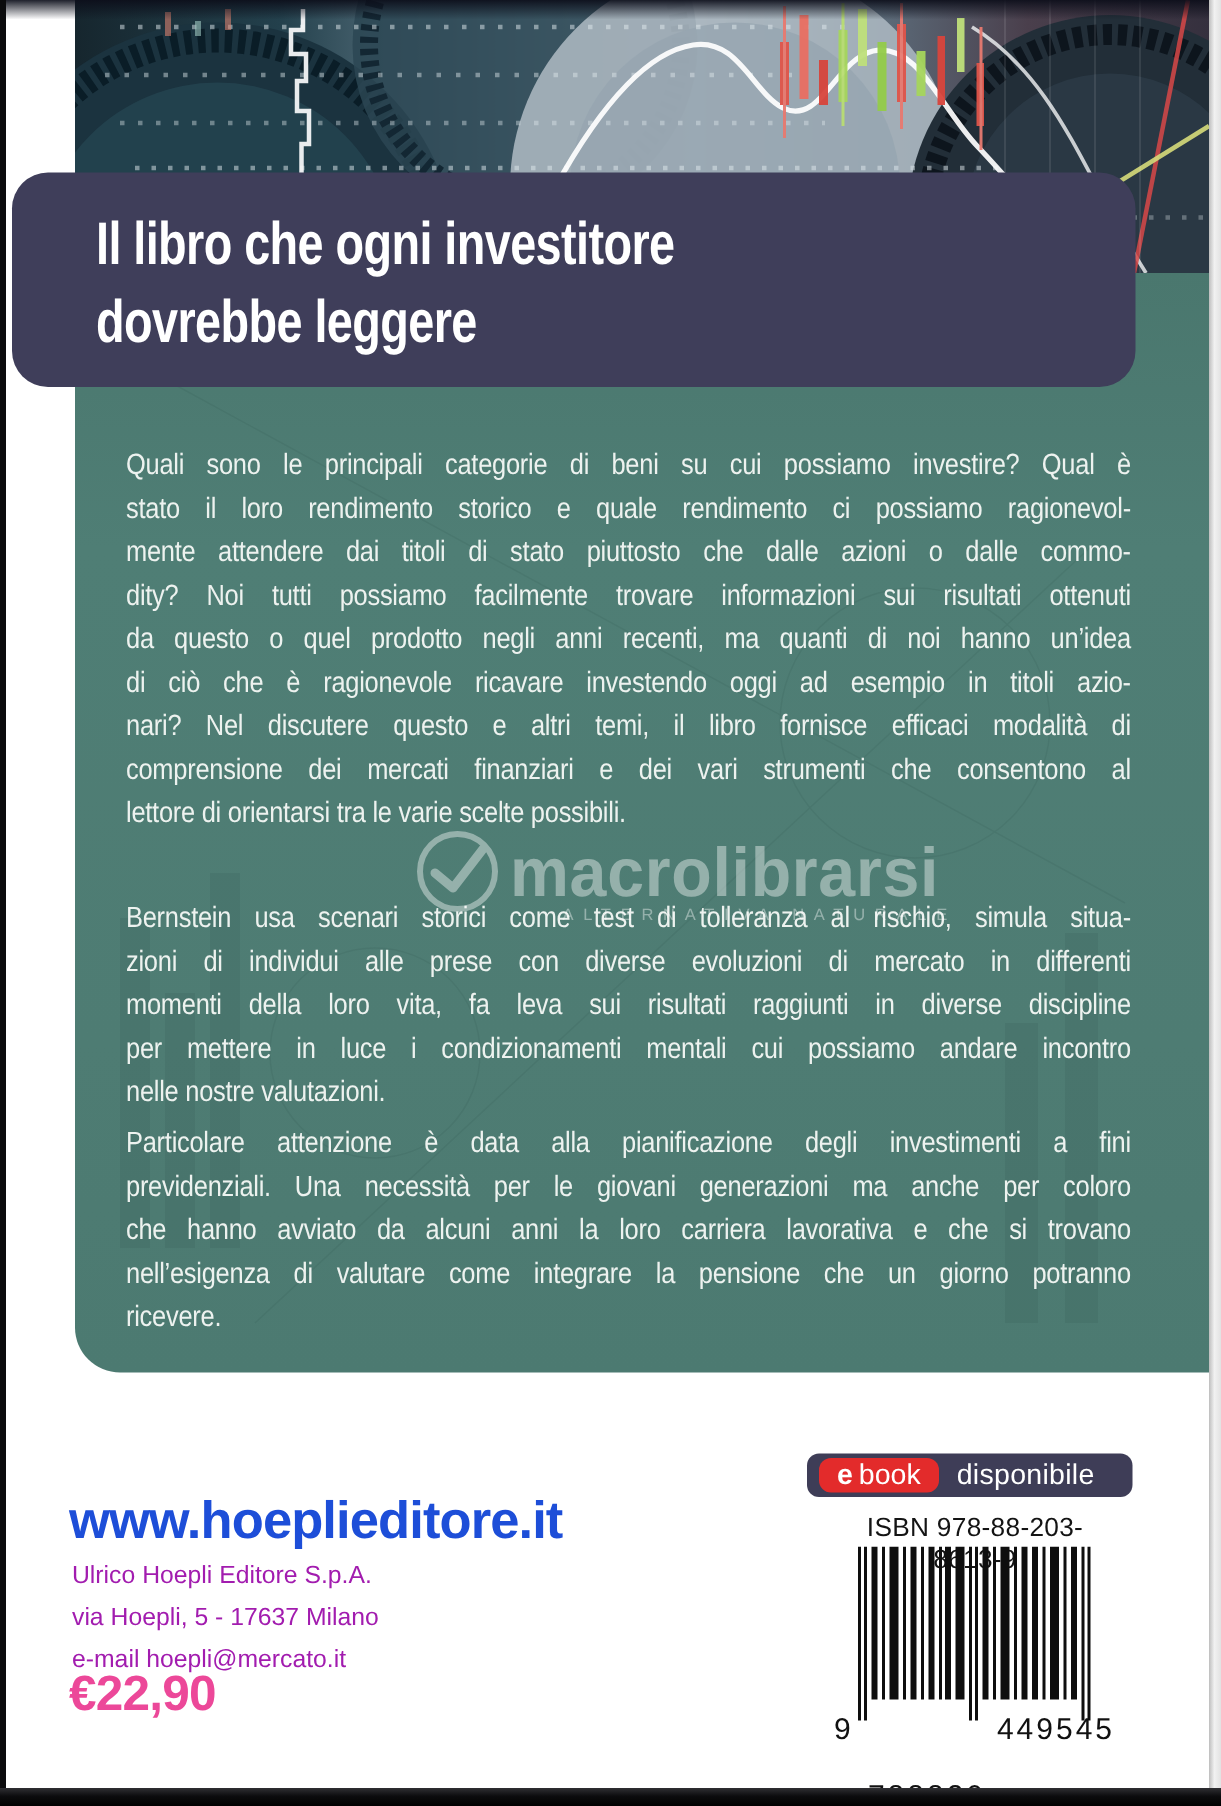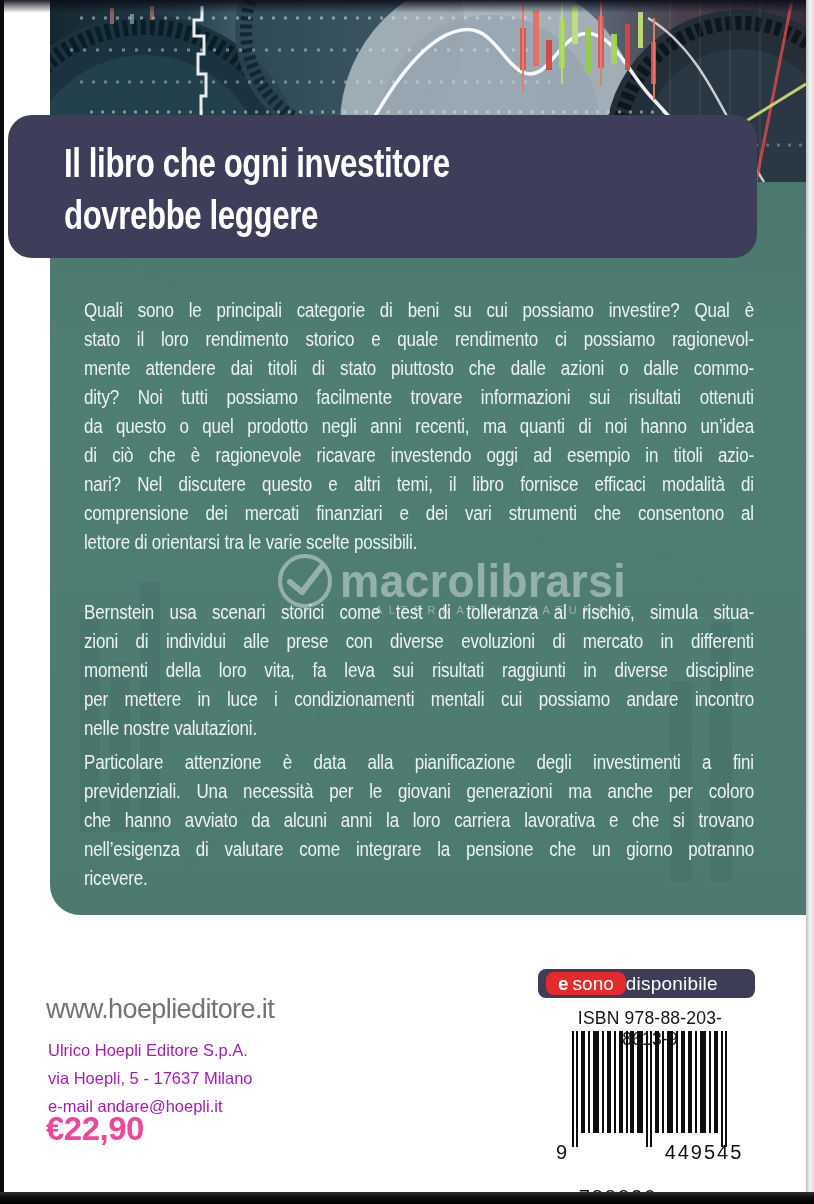--- a/index.html
+++ b/index.html
@@ -33,30 +33,30 @@
   .pline{height:29px;line-height:29px;text-align:justify;text-align-last:justify;white-space:nowrap;overflow:visible;}
   .pline.last{text-align-last:left;}
 
   
   .watermark{position:absolute;left:276px;top:552px;z-index:7;opacity:.40;color:#ffffff;pointer-events:none;}
   .wm-row{display:flex;align-items:flex-start;}
   .wm-name{font-size:46px;font-weight:bold;letter-spacing:.5px;line-height:58px;margin-left:6px;transform:scaleX(.96);transform-origin:left center;}
   .wm-tag{font-size:11px;letter-spacing:6.5px;margin:-6px 0 0 68px;text-align:right;}
 
   
-  .website{position:absolute;left:46px;top:994px;font-size:27px;font-weight:normal;letter-spacing:-.6px;color:#737373;}
+  .website{position:absolute;left:46px;top:994px;font-size:35px;font-weight:bold;letter-spacing:-.6px;color:#1d4ed8;}
   .address{position:absolute;left:48px;top:1036px;font-size:16.5px;line-height:28px;color:#a21caf;}
   .price{position:absolute;left:46px;top:1110px;font-size:33px;font-weight:bold;letter-spacing:-.5px;color:#ec4899;}
 
   
   .badge{position:absolute;left:538px;top:969px;width:217px;height:29px;background:#3e3d57;border-radius:8px;
          display:flex;align-items:center;z-index:3;}
   .badge-red{background:#e32b2b;border-radius:8px;height:23px;margin-left:8px;padding:0 12px;display:flex;align-items:center;color:#fff;font-size:19px;}
   .badge-red b{font-weight:bold;margin-right:4px;}
-  .badge-label{color:#fff;font-size:19px;letter-spacing:.2px;}
+  .badge-label{color:#fff;font-size:19px;margin-left:12px;letter-spacing:.2px;}
 
   
   .isbn{position:absolute;left:560px;top:1008px;width:180px;text-align:center;font-size:17.5px;color:#141414;letter-spacing:.2px;}
   .barcode{position:absolute;left:556px;top:1031px;width:188px;}
   .bc-digits{display:flex;font-size:20px;color:#111;margin-top:-16px;background:transparent;}
   .bc-digits .d1{width:16px;} .bc-digits .d2{width:92px;text-align:center;letter-spacing:2px;margin-top:45px;}
   .bc-digits .d3{flex:1;text-align:center;letter-spacing:2px;}
 </style>
 </head>
 <body>
@@ -194,28 +194,28 @@
       </svg>
       <div class="wm-name">macrolibrarsi</div>
     </div>
     <div class="wm-tag">ALTERNATIVA NATURALE</div>
   </div>
 
   <div class="website">www.hoeplieditore.it</div>
   <div class="address">
       <div class="aline">Ulrico Hoepli Editore S.p.A.</div>
       <div class="aline">via Hoepli, 5 - 17637 Milano</div>
-      <div class="aline last">e-mail andare@hoepli.it</div>
+      <div class="aline last">e-mail hoepli@mercato.it</div>
     </div>
   <div class="price">€22,90</div>
 
   <div class="badge">
     <div class="badge-red">
       <b>e</b>
-        <span>sono</span>
+        <span>book</span>
     </div>
     <div class="badge-label">disponibile</div>
   </div>
 
   <div class="isbn">ISBN 978-88-203-8613-9</div>
   <div class="barcode">
     <svg width="188" height="122" viewBox="0 0 188 122">
       <g fill="#0e0e0e">
         <rect x="16" y="0" width="2" height="116"></rect>
           <rect x="20" y="0" width="2" height="116"></rect>

